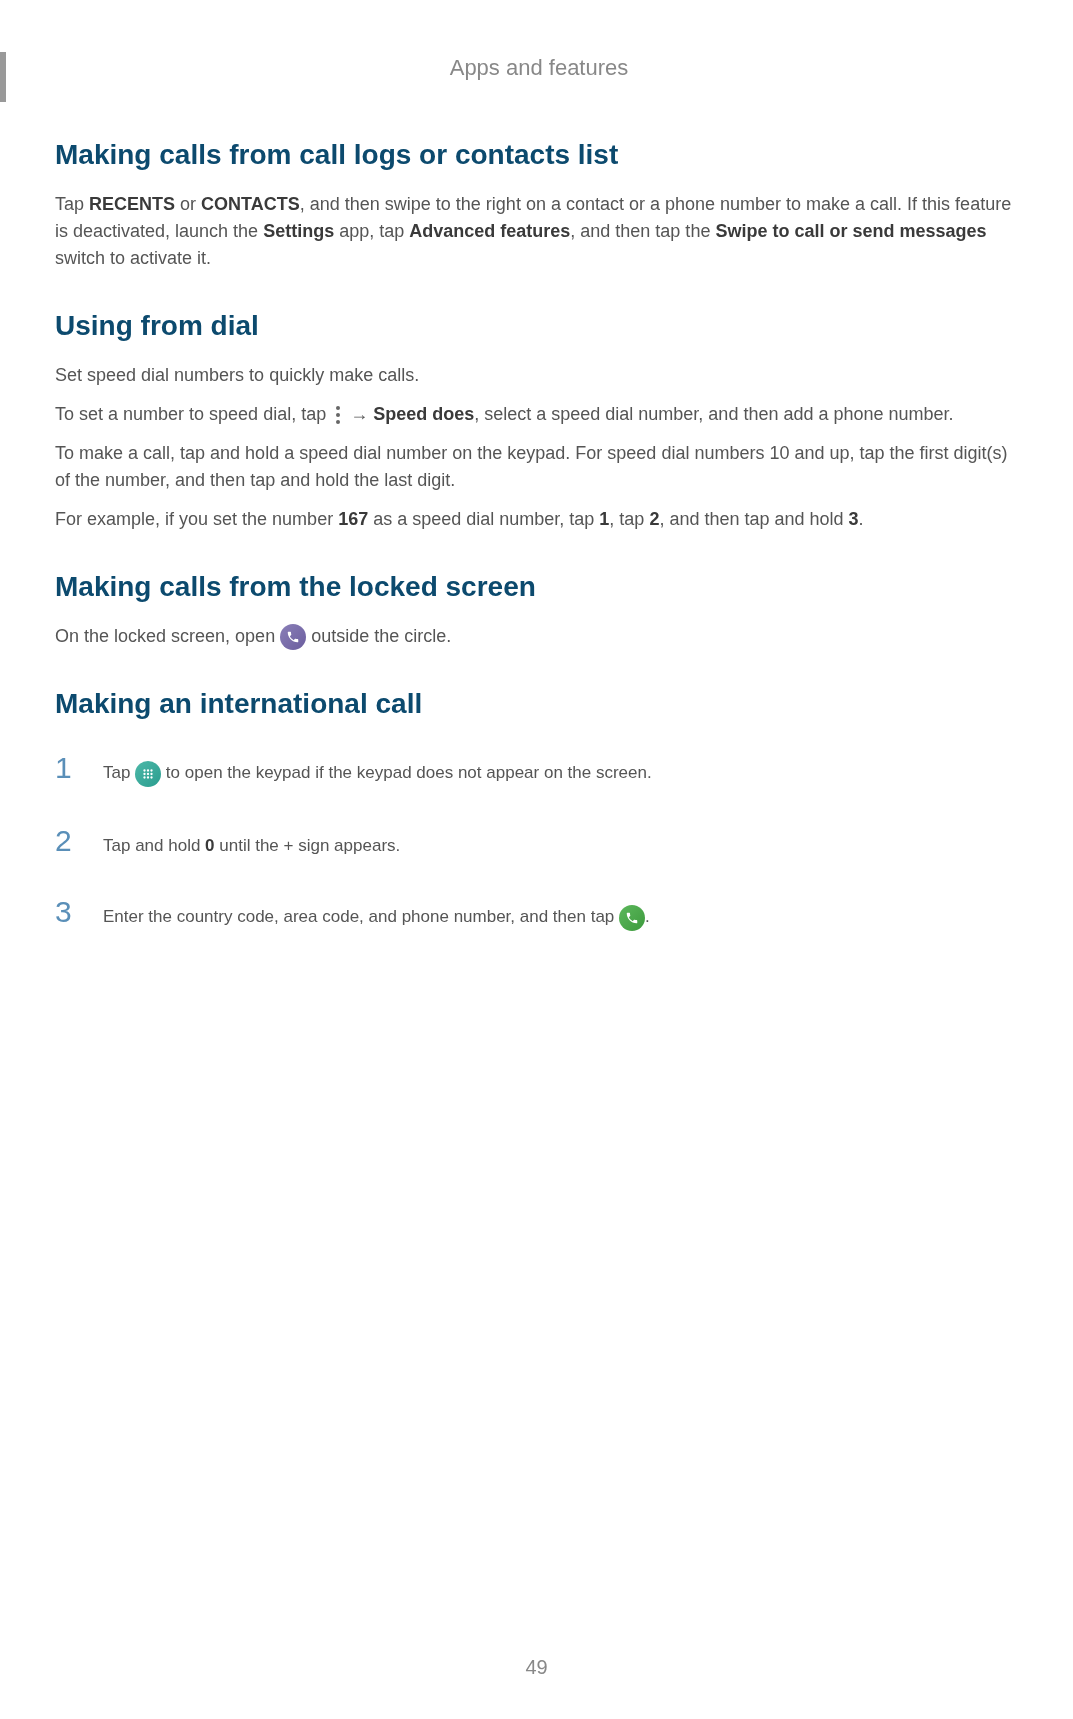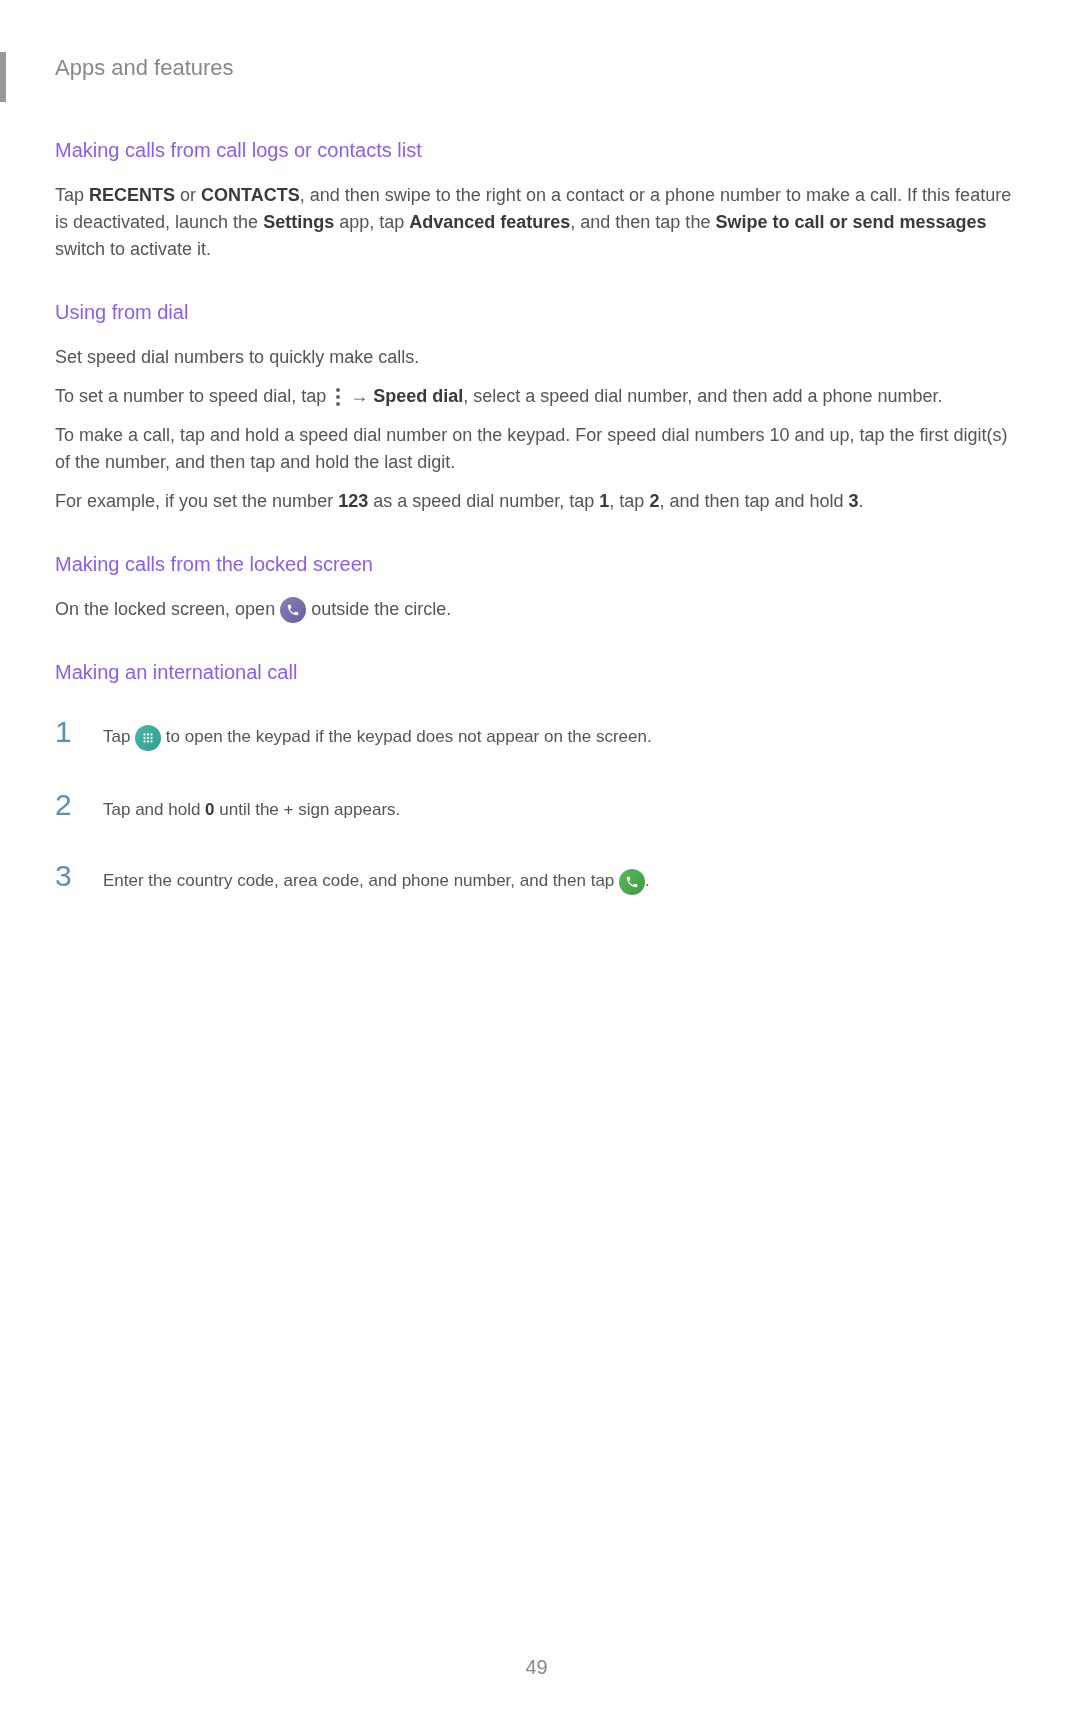--- a/index.html
+++ b/index.html
@@ -14,33 +14,34 @@
       background: white;
       position: relative;
       padding: 55px 50px 40px 55px;
       color: #4a4a4a;
     }
     .breadcrumb {
       font-size: 22px;
       color: #888;
       margin-bottom: 58px;
       font-weight: 400;
+      text-align: center;
     }
     .side-bar {
       position: absolute;
       left: 0;
       top: 52px;
       width: 6px;
       height: 50px;
       background: #999;
     }
     h2 {
-      font-size: 20px;
-      font-weight: 400;
-      color: #8b5cf6;
+      font-size: 28px;
+      font-weight: 700;
+      color: #0c4a6e;
       margin-bottom: 20px;
       margin-top: 38px;
     }
     h2:first-of-type {
       margin-top: 0;
     }
     p {
       font-size: 18px;
       line-height: 1.5;
       color: #555;
@@ -151,25 +152,25 @@
   <span>Tap </span><span class="bold">RECENTS</span><span> or </span><span class="bold">CONTACTS</span><span>, and then swipe to the right on a contact or a phone number to make a call. If this feature is deactivated, launch the </span><span class="bold">Settings</span><span> app, tap </span><span class="bold">Advanced features</span><span>, and then tap the </span><span class="bold">Swipe to call or send messages</span><span> switch to activate it.</span>
 </p>
 
 <h2>Using from dial</h2>
 <p>Set speed dial numbers to quickly make calls.</p>
 <p>
   <span>To set a number to speed dial, tap </span><span class="more-icon">
       <span></span>
       <span></span>
       <span></span>
-    </span><span> → </span><span class="bold">Speed dial</span><span>, select a speed dial number, and then add a phone number.</span>
+    </span><span> → </span><span class="bold">Speed does</span><span>, select a speed dial number, and then add a phone number.</span>
 </p>
 <p>To make a call, tap and hold a speed dial number on the keypad. For speed dial numbers 10 and up, tap the first digit(s) of the number, and then tap and hold the last digit.</p>
 <p>
-  <span>For example, if you set the number </span><span class="bold">123</span><span> as a speed dial number, tap </span><span class="bold">1</span><span>, tap </span><span class="bold">2</span><span>, and then tap and hold </span><span class="bold">3</span><span>.</span>
+  <span>For example, if you set the number </span><span class="bold">167</span><span> as a speed dial number, tap </span><span class="bold">1</span><span>, tap </span><span class="bold">2</span><span>, and then tap and hold </span><span class="bold">3</span><span>.</span>
 </p>
 
 <h2>Making calls from the locked screen</h2>
 <p>
   <span>On the locked screen, open </span><span class="phone-icon-purple">
       <svg class="phone-svg" viewBox="0 0 24 24">
         <path d="M6.62 10.79c1.44 2.83 3.76 5.14 6.59 6.59l2.2-2.2c.27-.27.67-.36 1.02-.24 1.12.37 2.33.57 3.57.57.55 0 1 .45 1 1V20c0 .55-.45 1-1 1-9.39 0-17-7.61-17-17 0-.55.45-1 1-1h3.5c.55 0 1 .45 1 1 0 1.25.2 2.45.57 3.57.11.35.03.74-.25 1.02l-2.2 2.2z"></path>
       </svg>
     </span><span> outside the circle.</span>
 </p>

